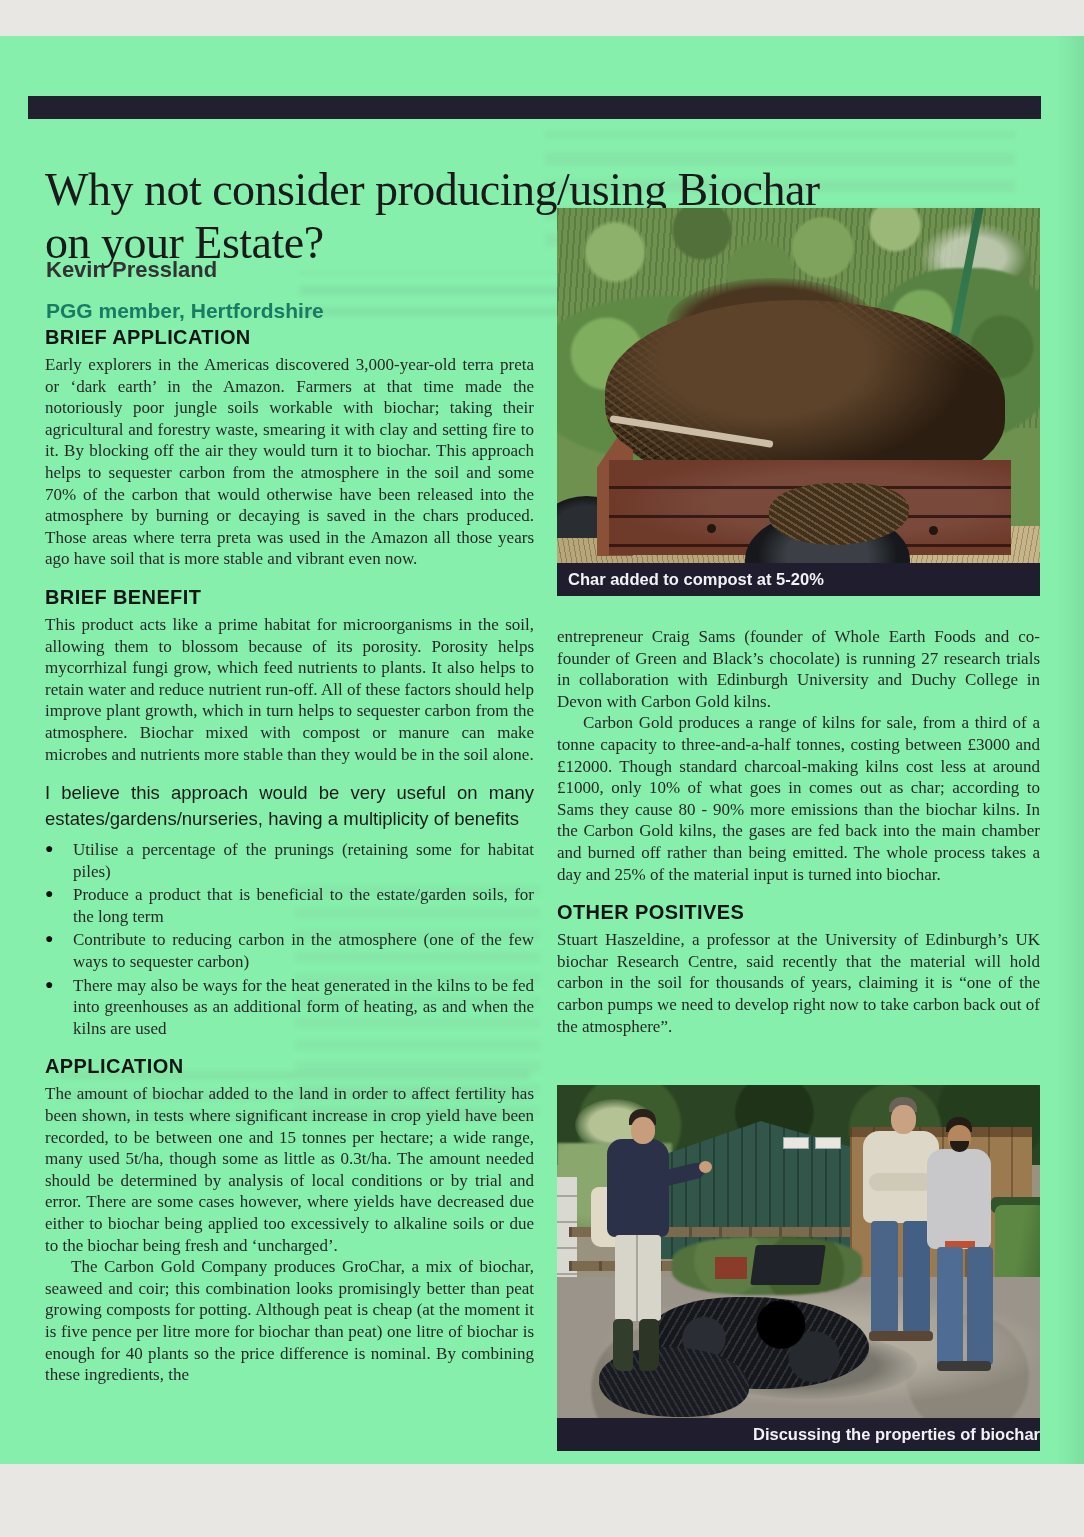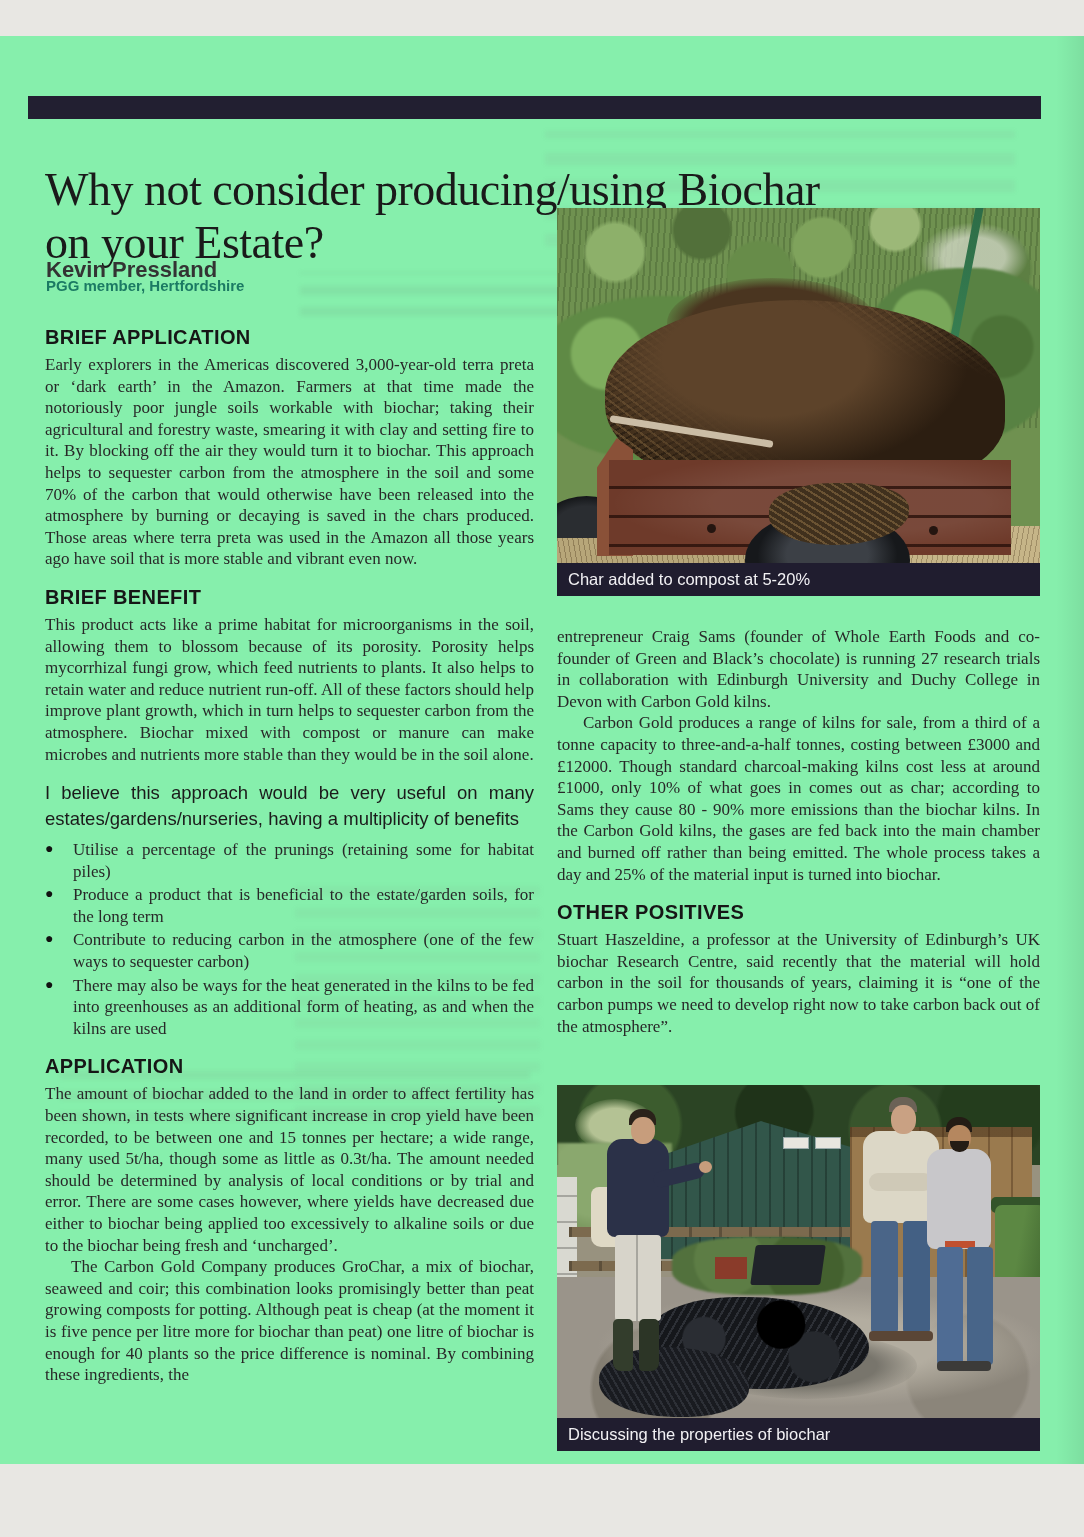--- a/index.html
+++ b/index.html
@@ -17,45 +17,45 @@
     background:repeating-linear-gradient(0deg,rgba(120,118,115,.06) 0 10px,transparent 10px 22px);}
   .ghost-d{left:60px;top:1035px;width:470px;height:50px;
     background:repeating-linear-gradient(0deg,rgba(120,118,115,.09) 0 9px,transparent 9px 21px);}
 
   .top-bar{position:absolute;left:28px;top:60px;width:1013px;height:23px;background:#221f31;}
 
   .title{position:absolute;left:45px;top:96px;width:930px;font-size:46px;line-height:53px;
     color:#1a1a1a;letter-spacing:-0.5px;font-weight:500;}
   .author{position:absolute;left:46px;top:221px;font-family:Liberation Sans, sans-serif;
     font-weight:bold;font-size:22px;color:#333;}
-  .affil{position:absolute;left:46px;top:241px;font-family:"Liberation Sans",sans-serif;
-    font-weight:bold;font-size:15px;color:#1b7a63;}
+  .affil{position:absolute;left:46px;top:263px;font-family:"Liberation Sans",sans-serif;
+    font-weight:bold;font-size:21px;color:#1b7a63;}
 
   .col-left{position:absolute;left:45px;top:290px;width:489px;}
   .col-right{position:absolute;left:557px;top:172px;width:483px;}
 
   h2.sec{font-family:"Liberation Sans",sans-serif;font-weight:bold;font-size:20px;
     letter-spacing:.4px;color:#161616;margin:16px 0 5px 0;}
   h2.sec:first-child{margin-top:0;}
   p.body{font-size:17px;line-height:21.6px;text-align:justify;margin:0;color:#282828;}
   p.indent{text-indent:26px;}
   .leadin{font-family:"Liberation Sans",sans-serif;font-weight:normal;font-size:18.5px;
     line-height:26px;text-align:justify;color:#1b1b1b;margin:15px 0 7px 0;}
   ul.bullets{list-style:none;margin:0;padding:0;}
   ul.bullets li{position:relative;padding-left:28px;font-size:17px;line-height:21.6px;
     text-align:justify;margin-bottom:2px;color:#282828;}
   ul.bullets .dot{position:absolute;left:0;top:-1px;font-size:14px;color:#111;}
 
   figure{margin:0;padding:0;}
   .photo{position:relative;width:483px;overflow:hidden;}
   .photo *{position:absolute;}
   .caption{height:33px;background:#201d2f;color:#f2f1f4;font-family:"Liberation Sans",sans-serif;
-    font-weight:normal;font-size:16.5px;line-height:33px;padding-left:11px;}
+    font-weight:bold;font-size:16.5px;line-height:33px;padding-left:11px;}
   .fig1{margin-bottom:30px;}
-  .fig2{margin-top:48px;}
+  .fig2{margin-top:48px;text-align:right;}
   .ph1{height:355px;background:#6f9150;}
   .ph2{height:333px;background:#98927f;}
 
   
   .p1-veg{left:0;top:0;width:100%;height:62%;
     background:
       radial-gradient(circle at 12% 20%,#8db06a 0 6%,transparent 7%),
       radial-gradient(circle at 30% 10%,#52703a 0 7%,transparent 8%),
       radial-gradient(circle at 55% 18%,#7fa35c 0 9%,transparent 10%),
       radial-gradient(circle at 70% 8%,#9cb878 0 6%,transparent 7%),

